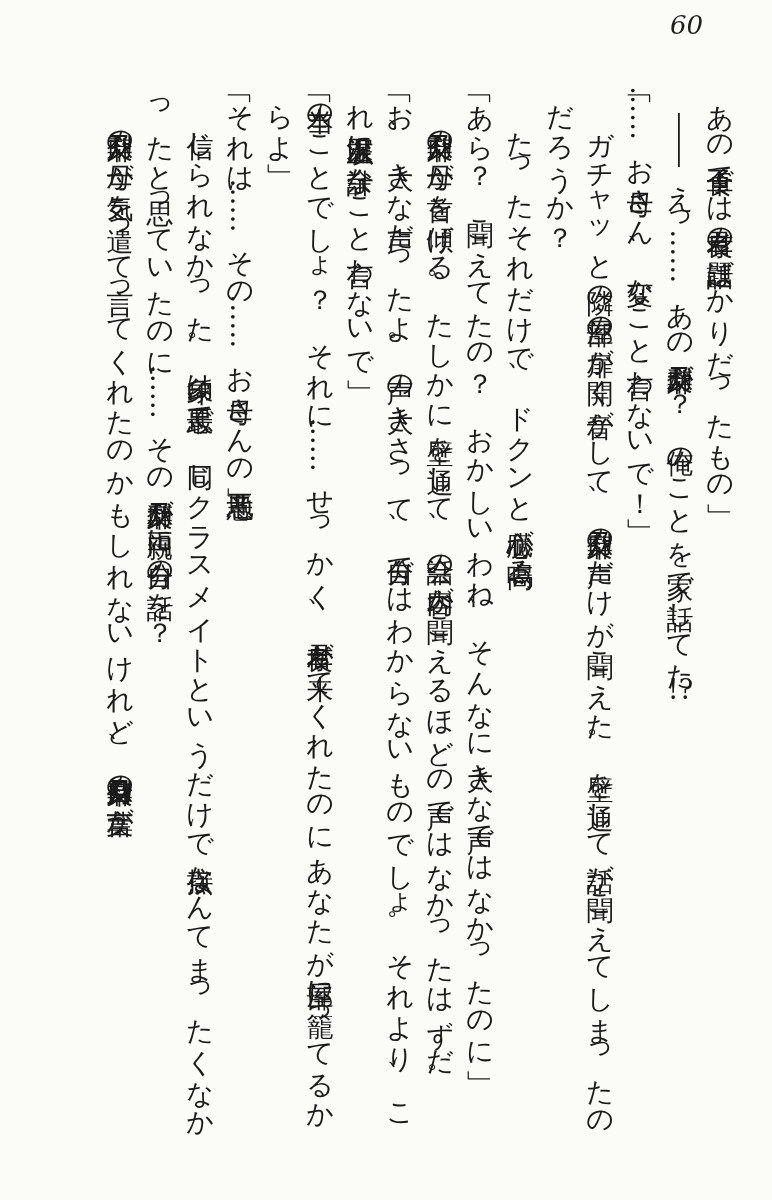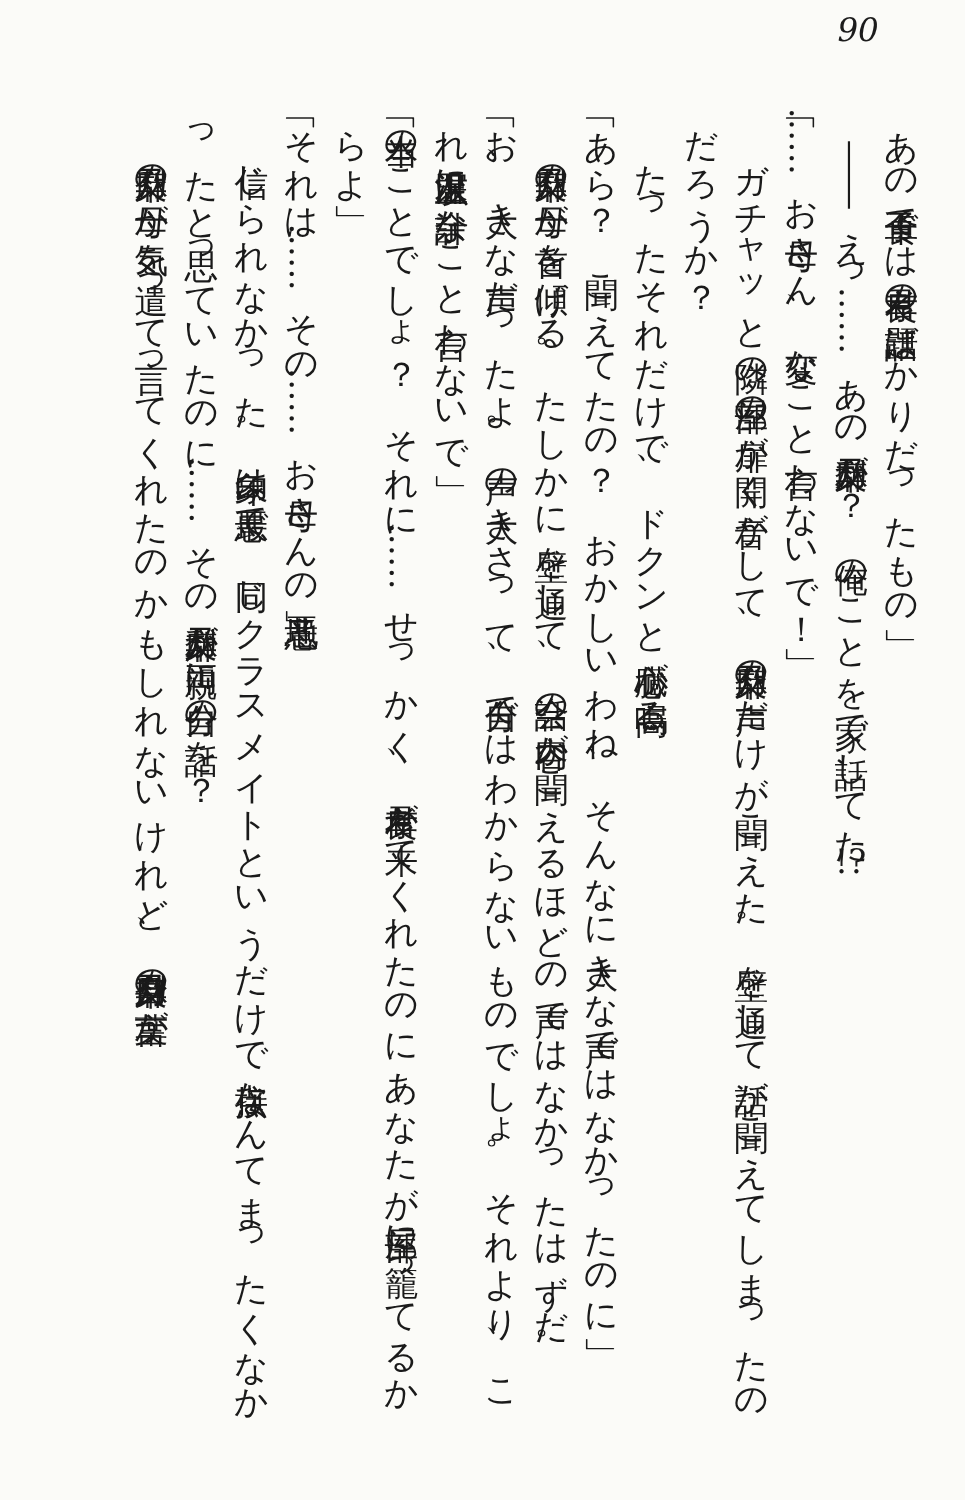--- a/index.html
+++ b/index.html
@@ -42,21 +42,21 @@
   .tcy {
     text-combine-upright: all;
     -webkit-text-combine: horizontal;
   }
 </style>
 </head>
 <body>
 
 <div>
 
-  <div class="page-number">90</div>
+  <div class="page-number">60</div>
 
   <div class="text-block">
     <p class="para">あの子食卓では良孝君の話題ばかりだったもの」</p>
     <p class="para ind"><span>――えっ……あの麻梨乃が？　俺のことを家で話してた</span><span class="tcy">!?</span></p>
     <p class="para">「……お母さん、変なこと言わないで！」</p>
     <p class="para ind">ガチャッと隣の部屋の扉が開く音がして、麻梨乃の声だけが聞こえた。壁を通して話が聞こえてしまったのだろうか？</p>
     <p class="para ind">たったそれだけで、ドクンと心臓が高鳴る。</p>
     <p class="para">「あら？　聞こえてたの？　おかしいわね、そんなに大きな声ではなかったのに」</p>
     <p class="para ind">麻梨乃の母が首を傾げる。たしかに壁を通して、会話の内容が聞こえるほどの声ではなかったはずだ。</p>
     <p class="para">「お、大きな声だったよ。声の大きさって、自分ではわからないものでしょ。それより、これ以上深沢君に余計なこと言わないで」</p>

